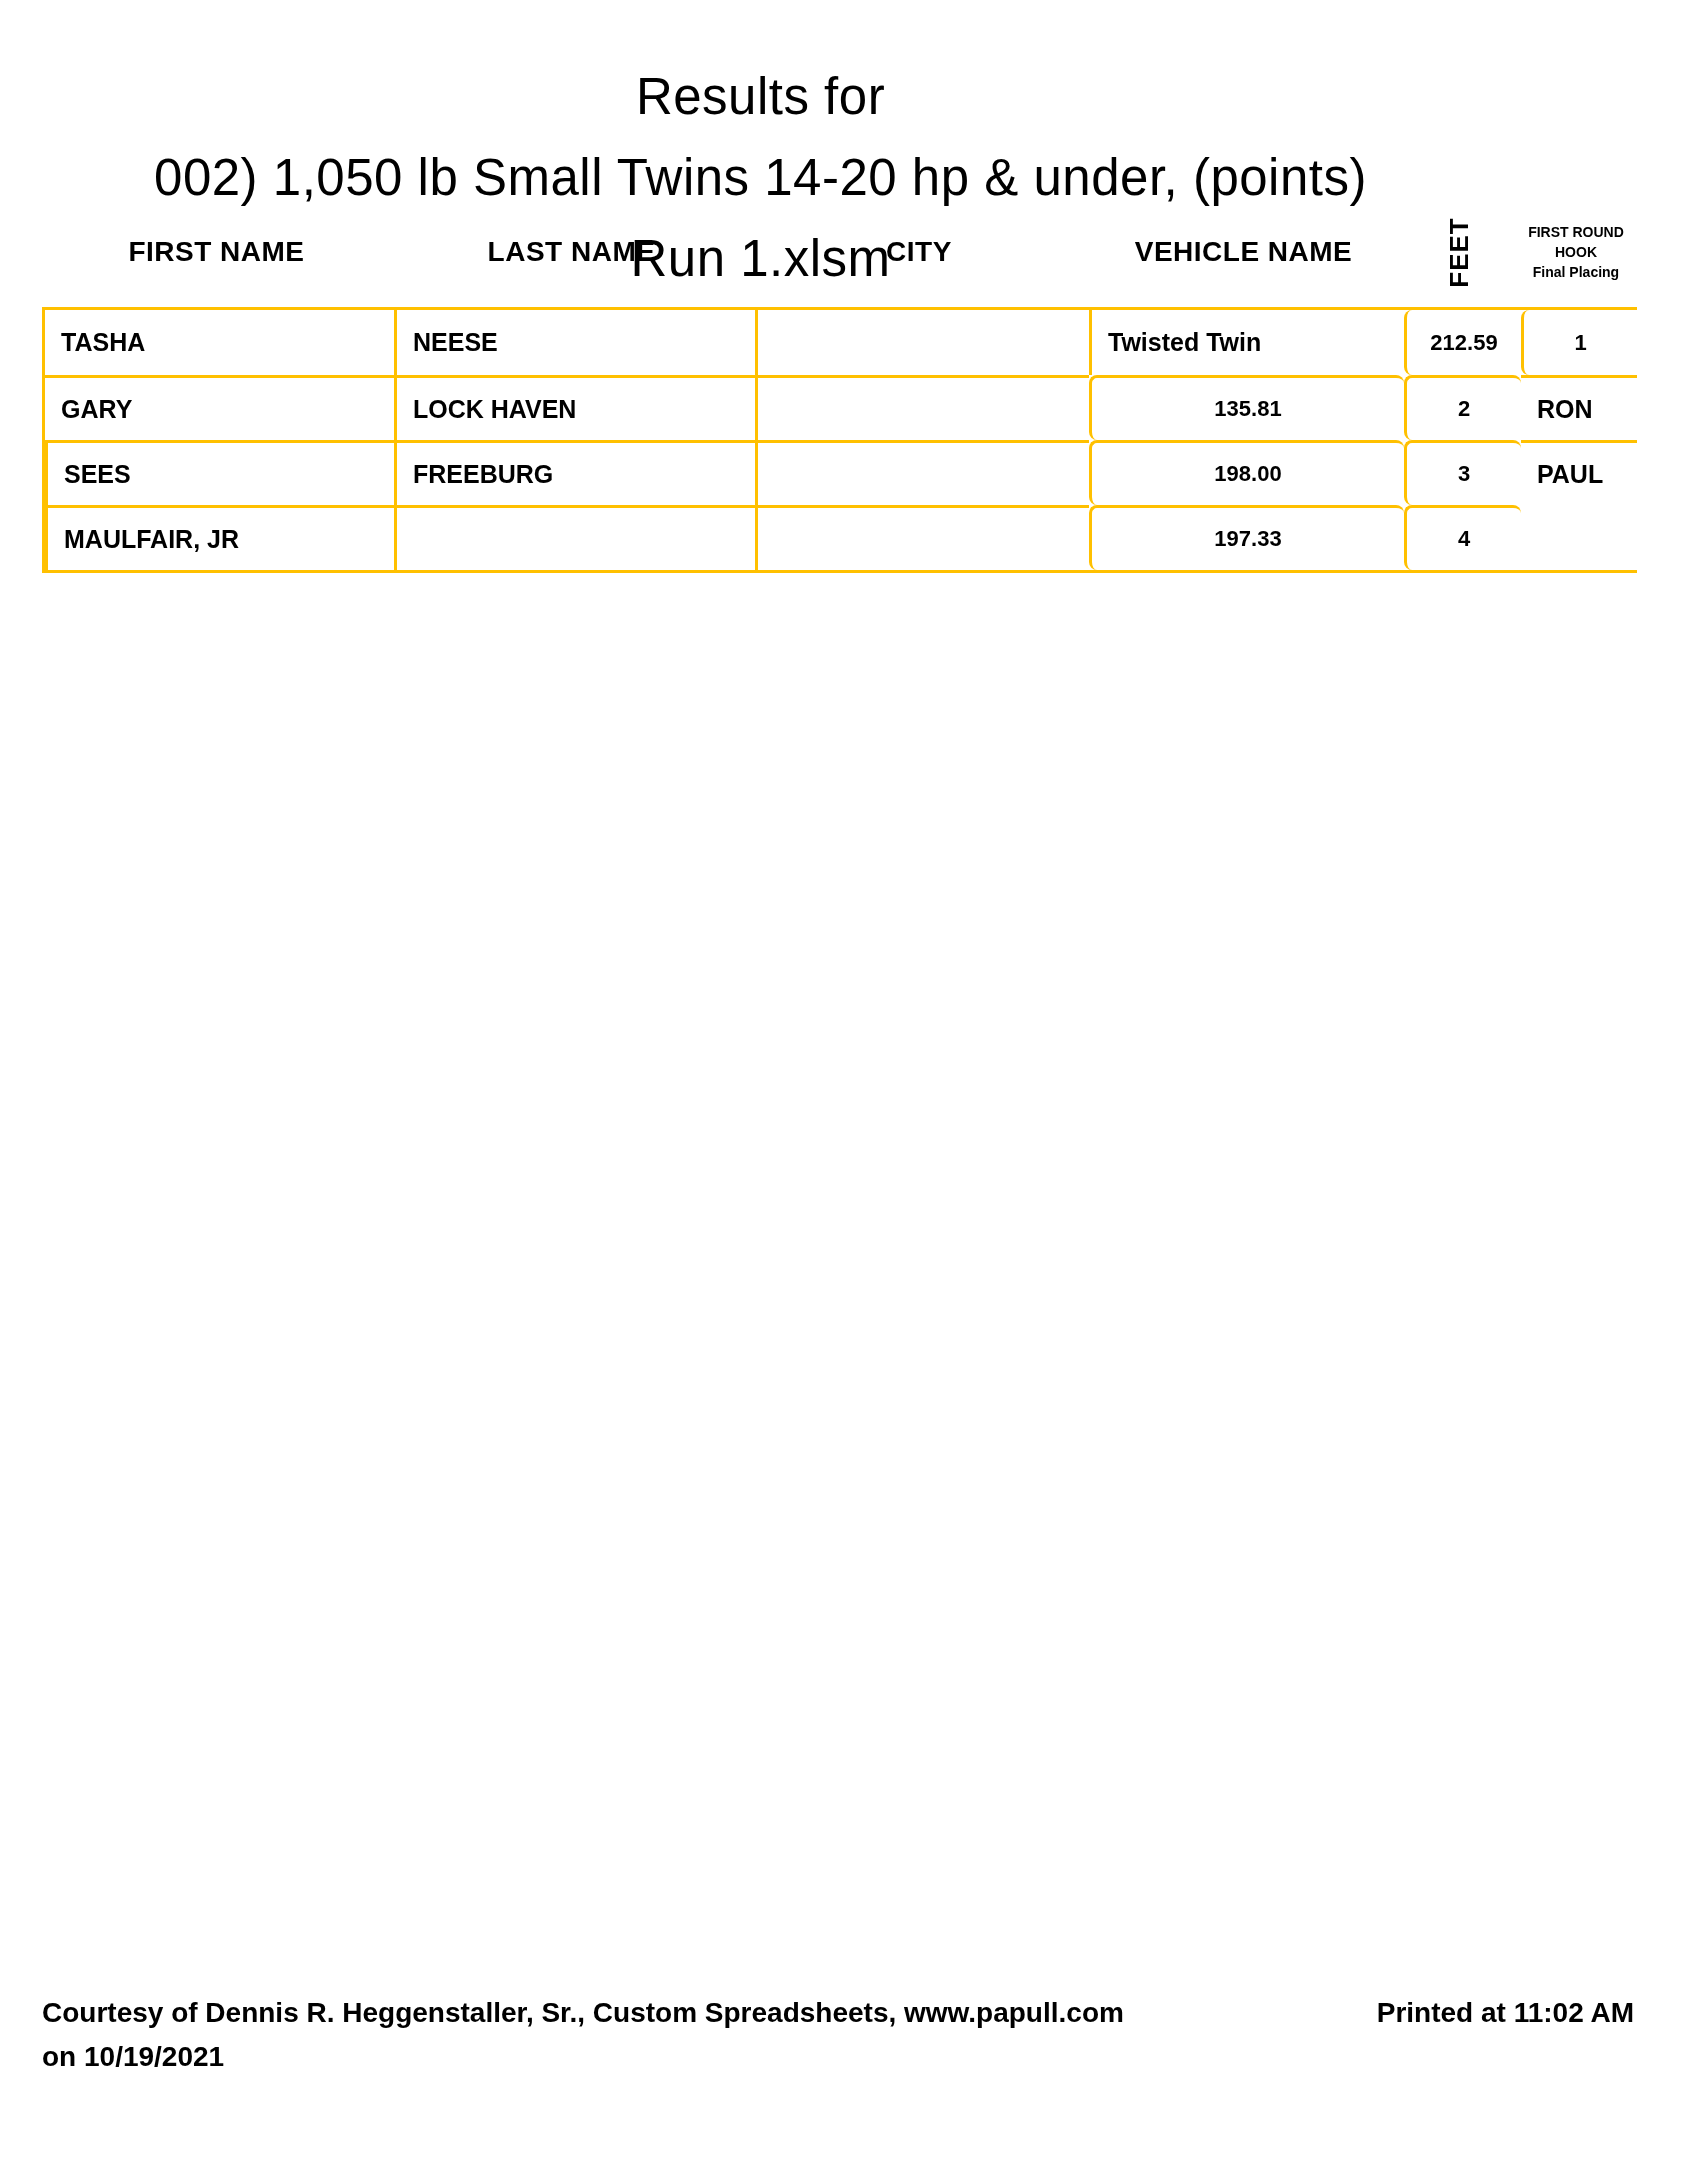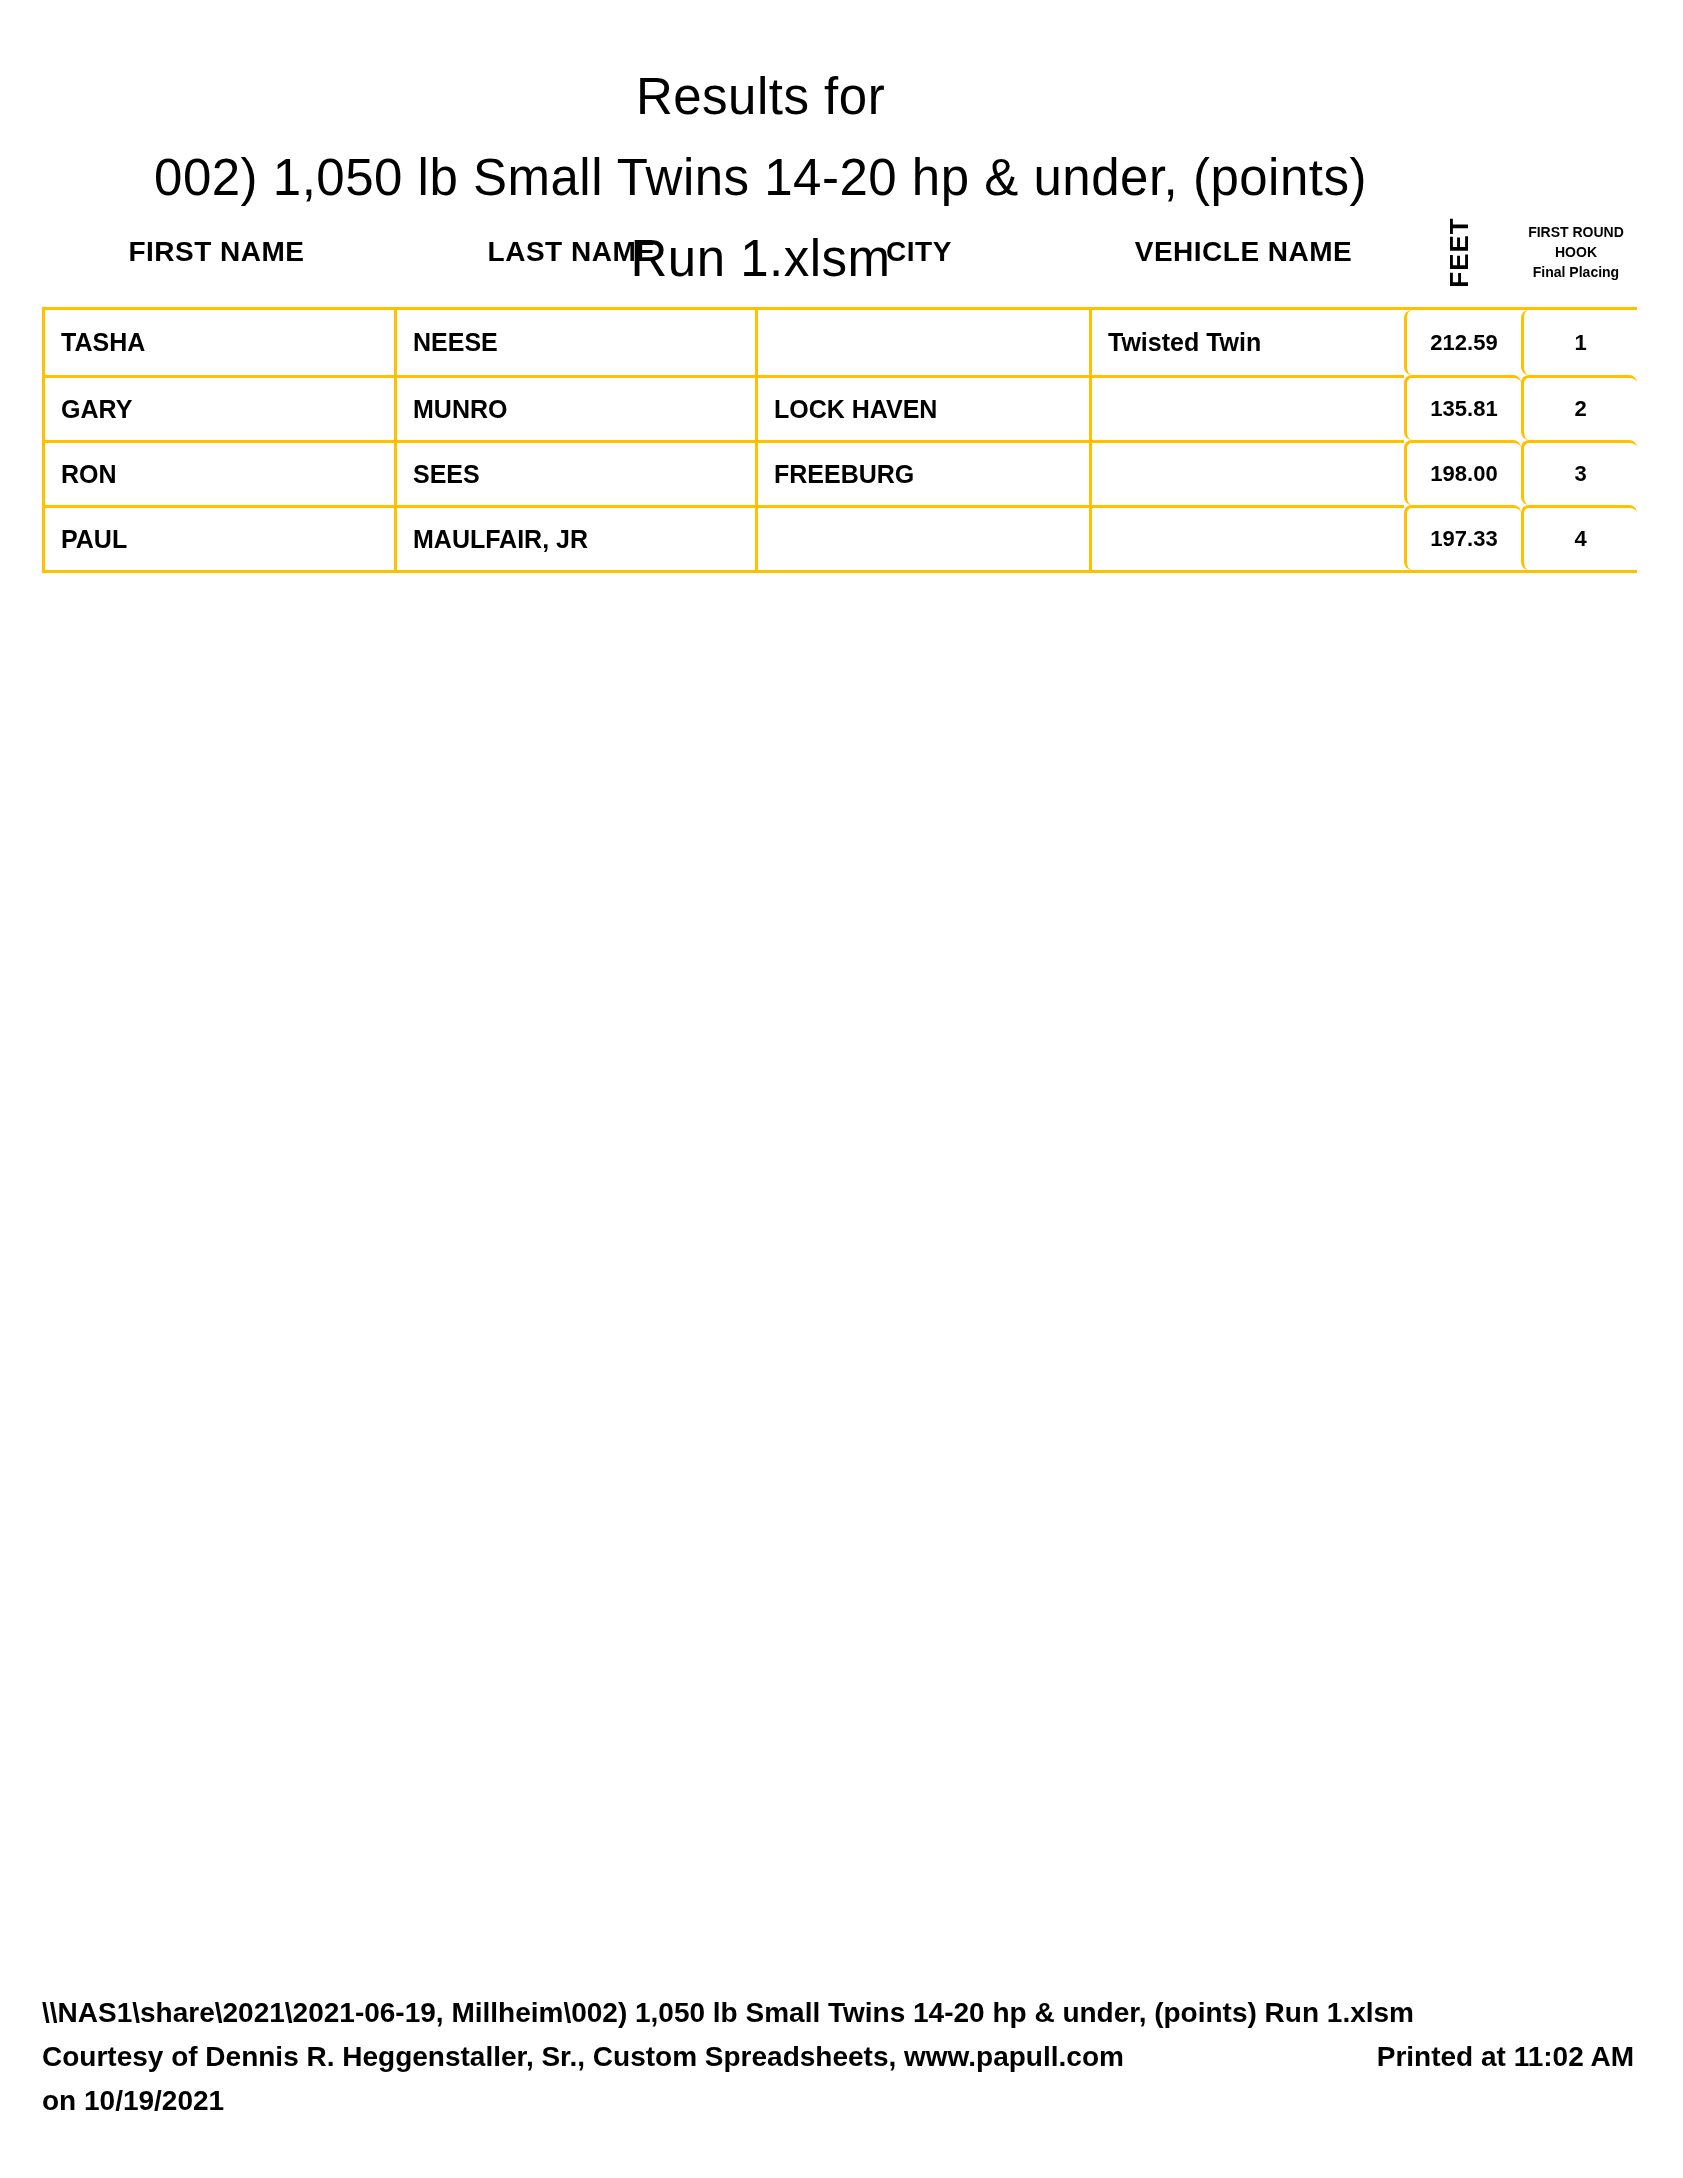--- a/index.html
+++ b/index.html
@@ -98,21 +98,20 @@
   <div class="tbl">
 
     <div class="cell r0 c0">TASHA</div>
     <div class="cell r0">NEESE</div>
     <div class="cell r0"></div>
     <div class="cell r0">Twisted Twin</div>
     <div class="cell r0 num">212.59</div>
     <div class="cell r0 num">1</div>
 
     <div class="cell c0">GARY</div>
-    <div class="cell">MUNRO</div>
     <div class="cell">LOCK HAVEN</div>
     <div class="cell"></div>
     <div class="cell num">135.81</div>
     <div class="cell num">2</div>
 
     <div class="cell c0">RON</div>
     <div class="cell">SEES</div>
     <div class="cell">FREEBURG</div>
     <div class="cell"></div>
     <div class="cell num">198.00</div>
@@ -120,21 +119,20 @@
 
     <div class="cell c0">PAUL</div>
     <div class="cell">MAULFAIR, JR</div>
     <div class="cell"></div>
     <div class="cell"></div>
     <div class="cell num">197.33</div>
     <div class="cell num">4</div>
   </div>
 
   <footer class="footer">
-    <div class="line1">\\NAS1\share\2021\2021-06-19, Millheim\002) 1,050 lb Small Twins 14-20 hp &amp; under, (points) Run 1.xlsm</div>
     <div class="line2">
       <span>Courtesy of Dennis R. Heggenstaller, Sr., Custom Spreadsheets, www.papull.com</span>
       <span>Printed at 11:02 AM</span>
     </div>
     <div class="line3">on 10/19/2021</div>
   </footer>
 
 </div>
 
 

